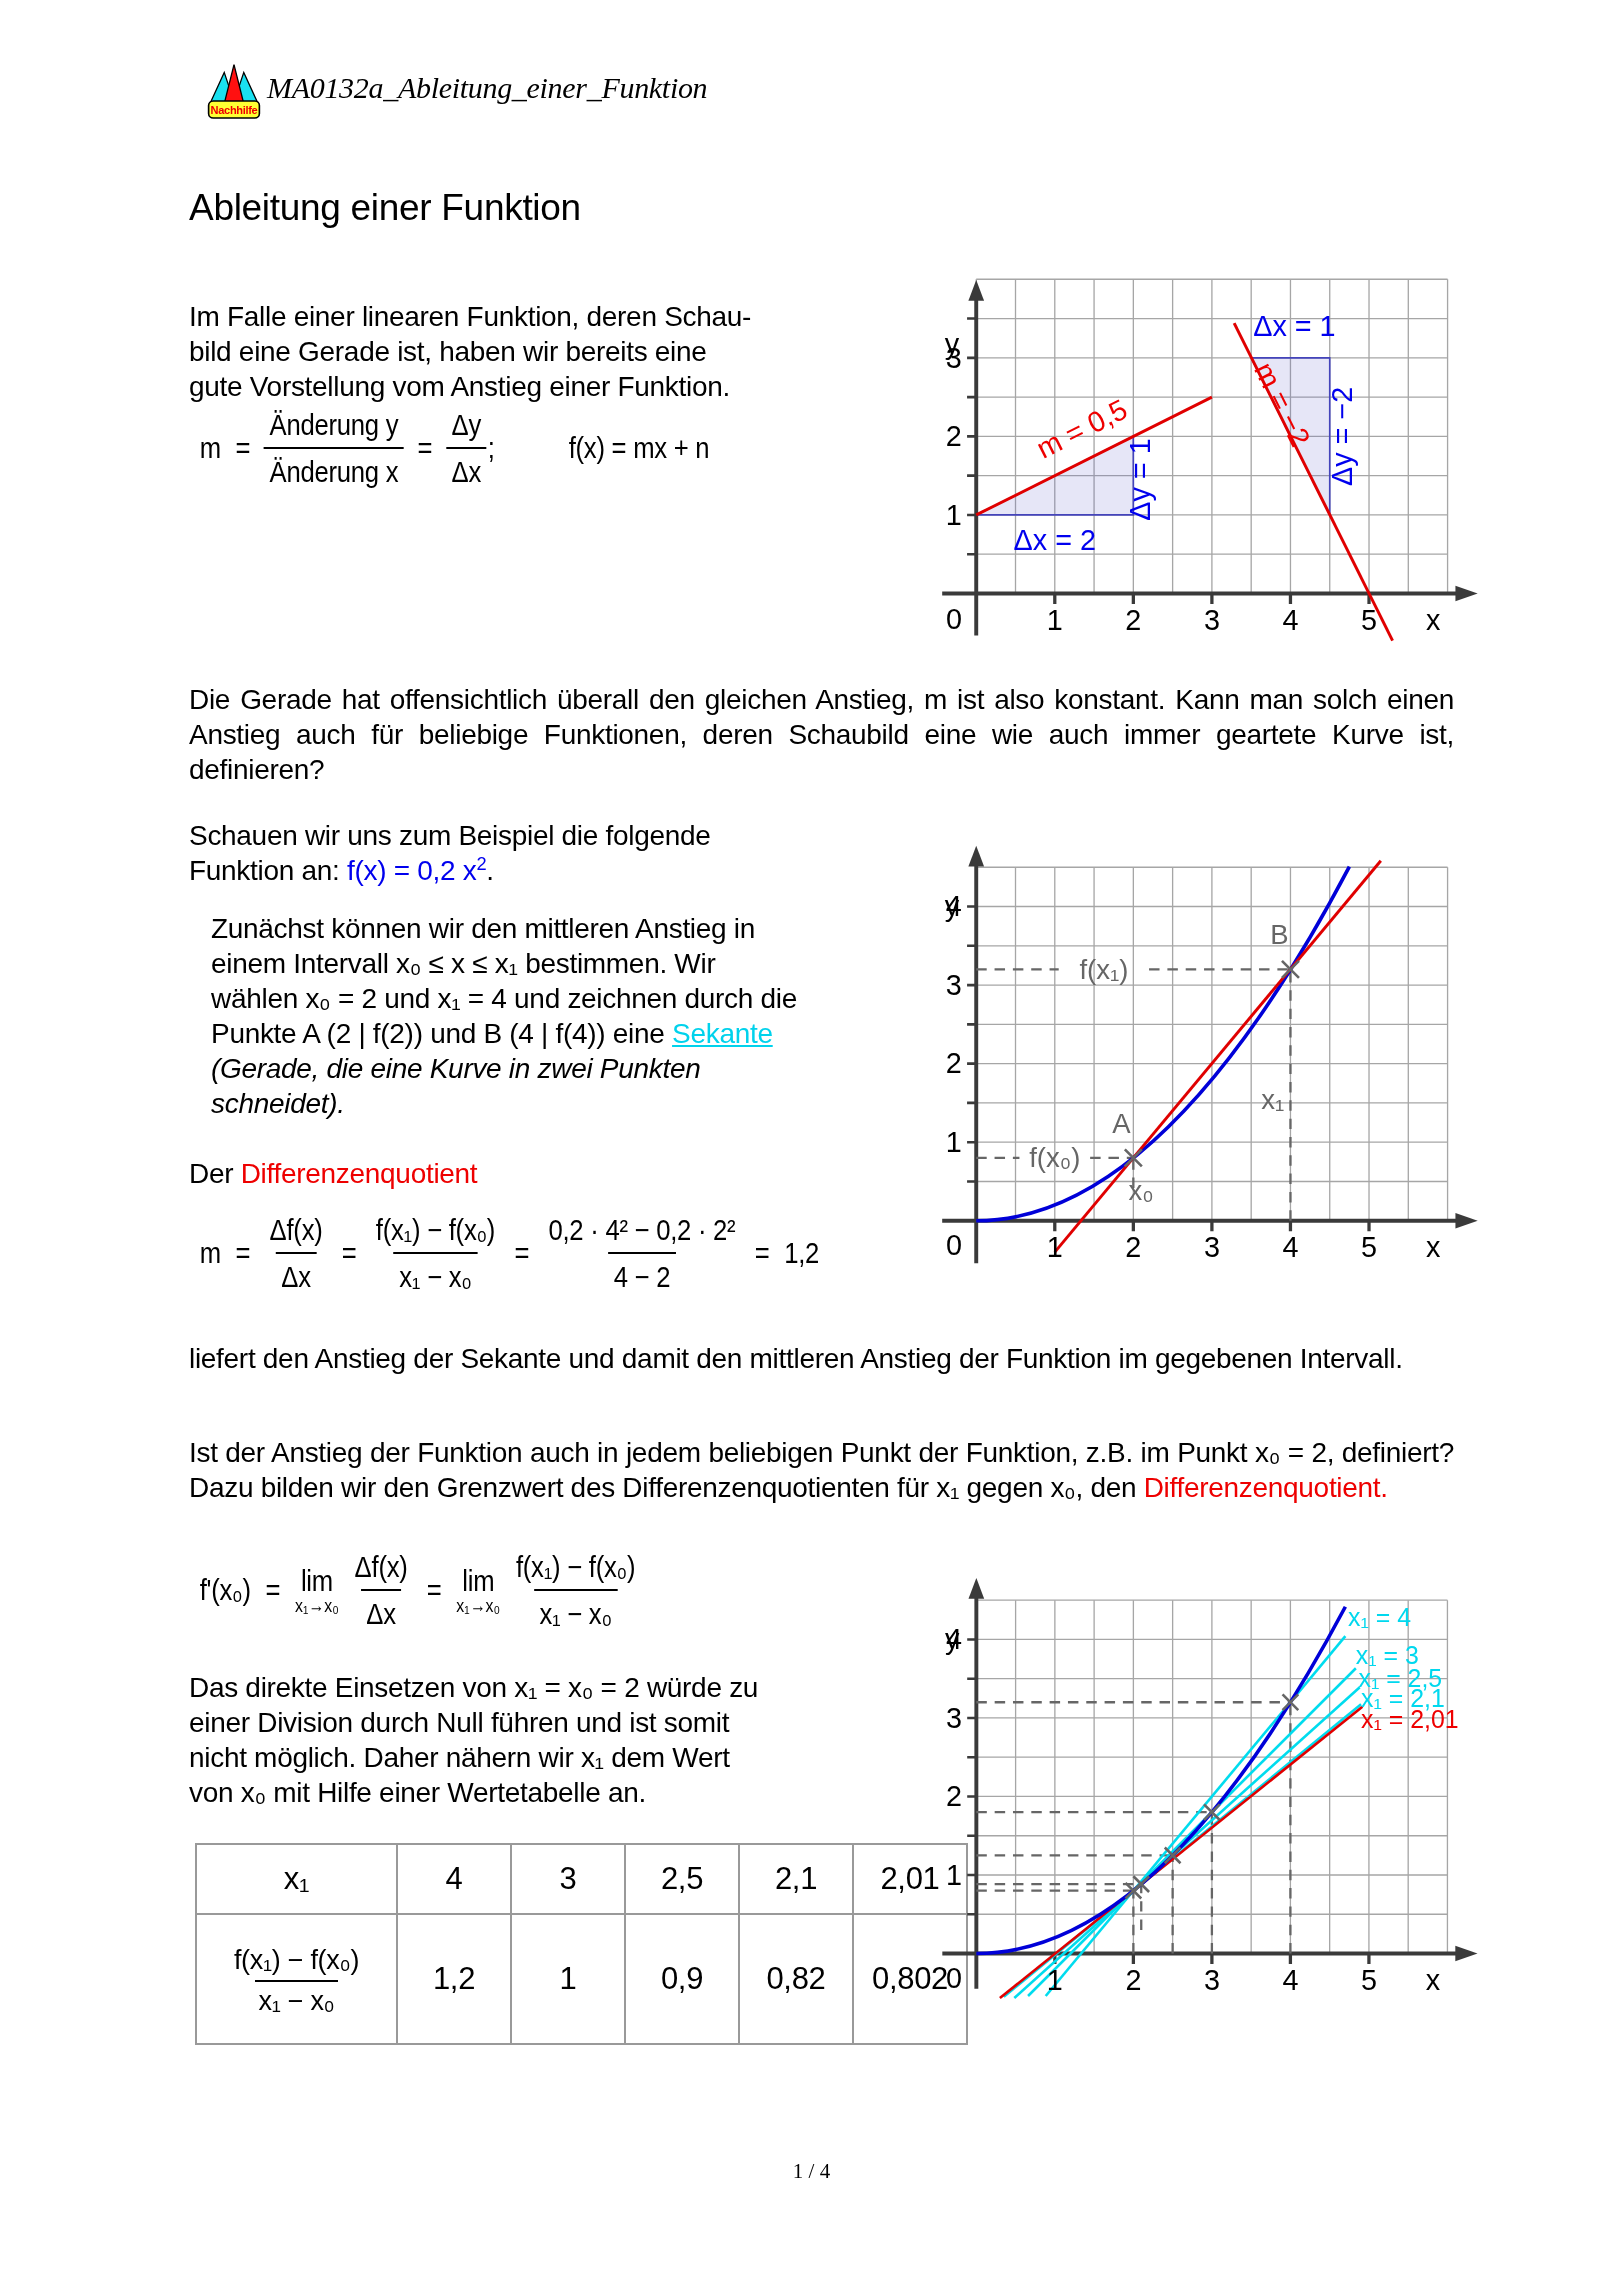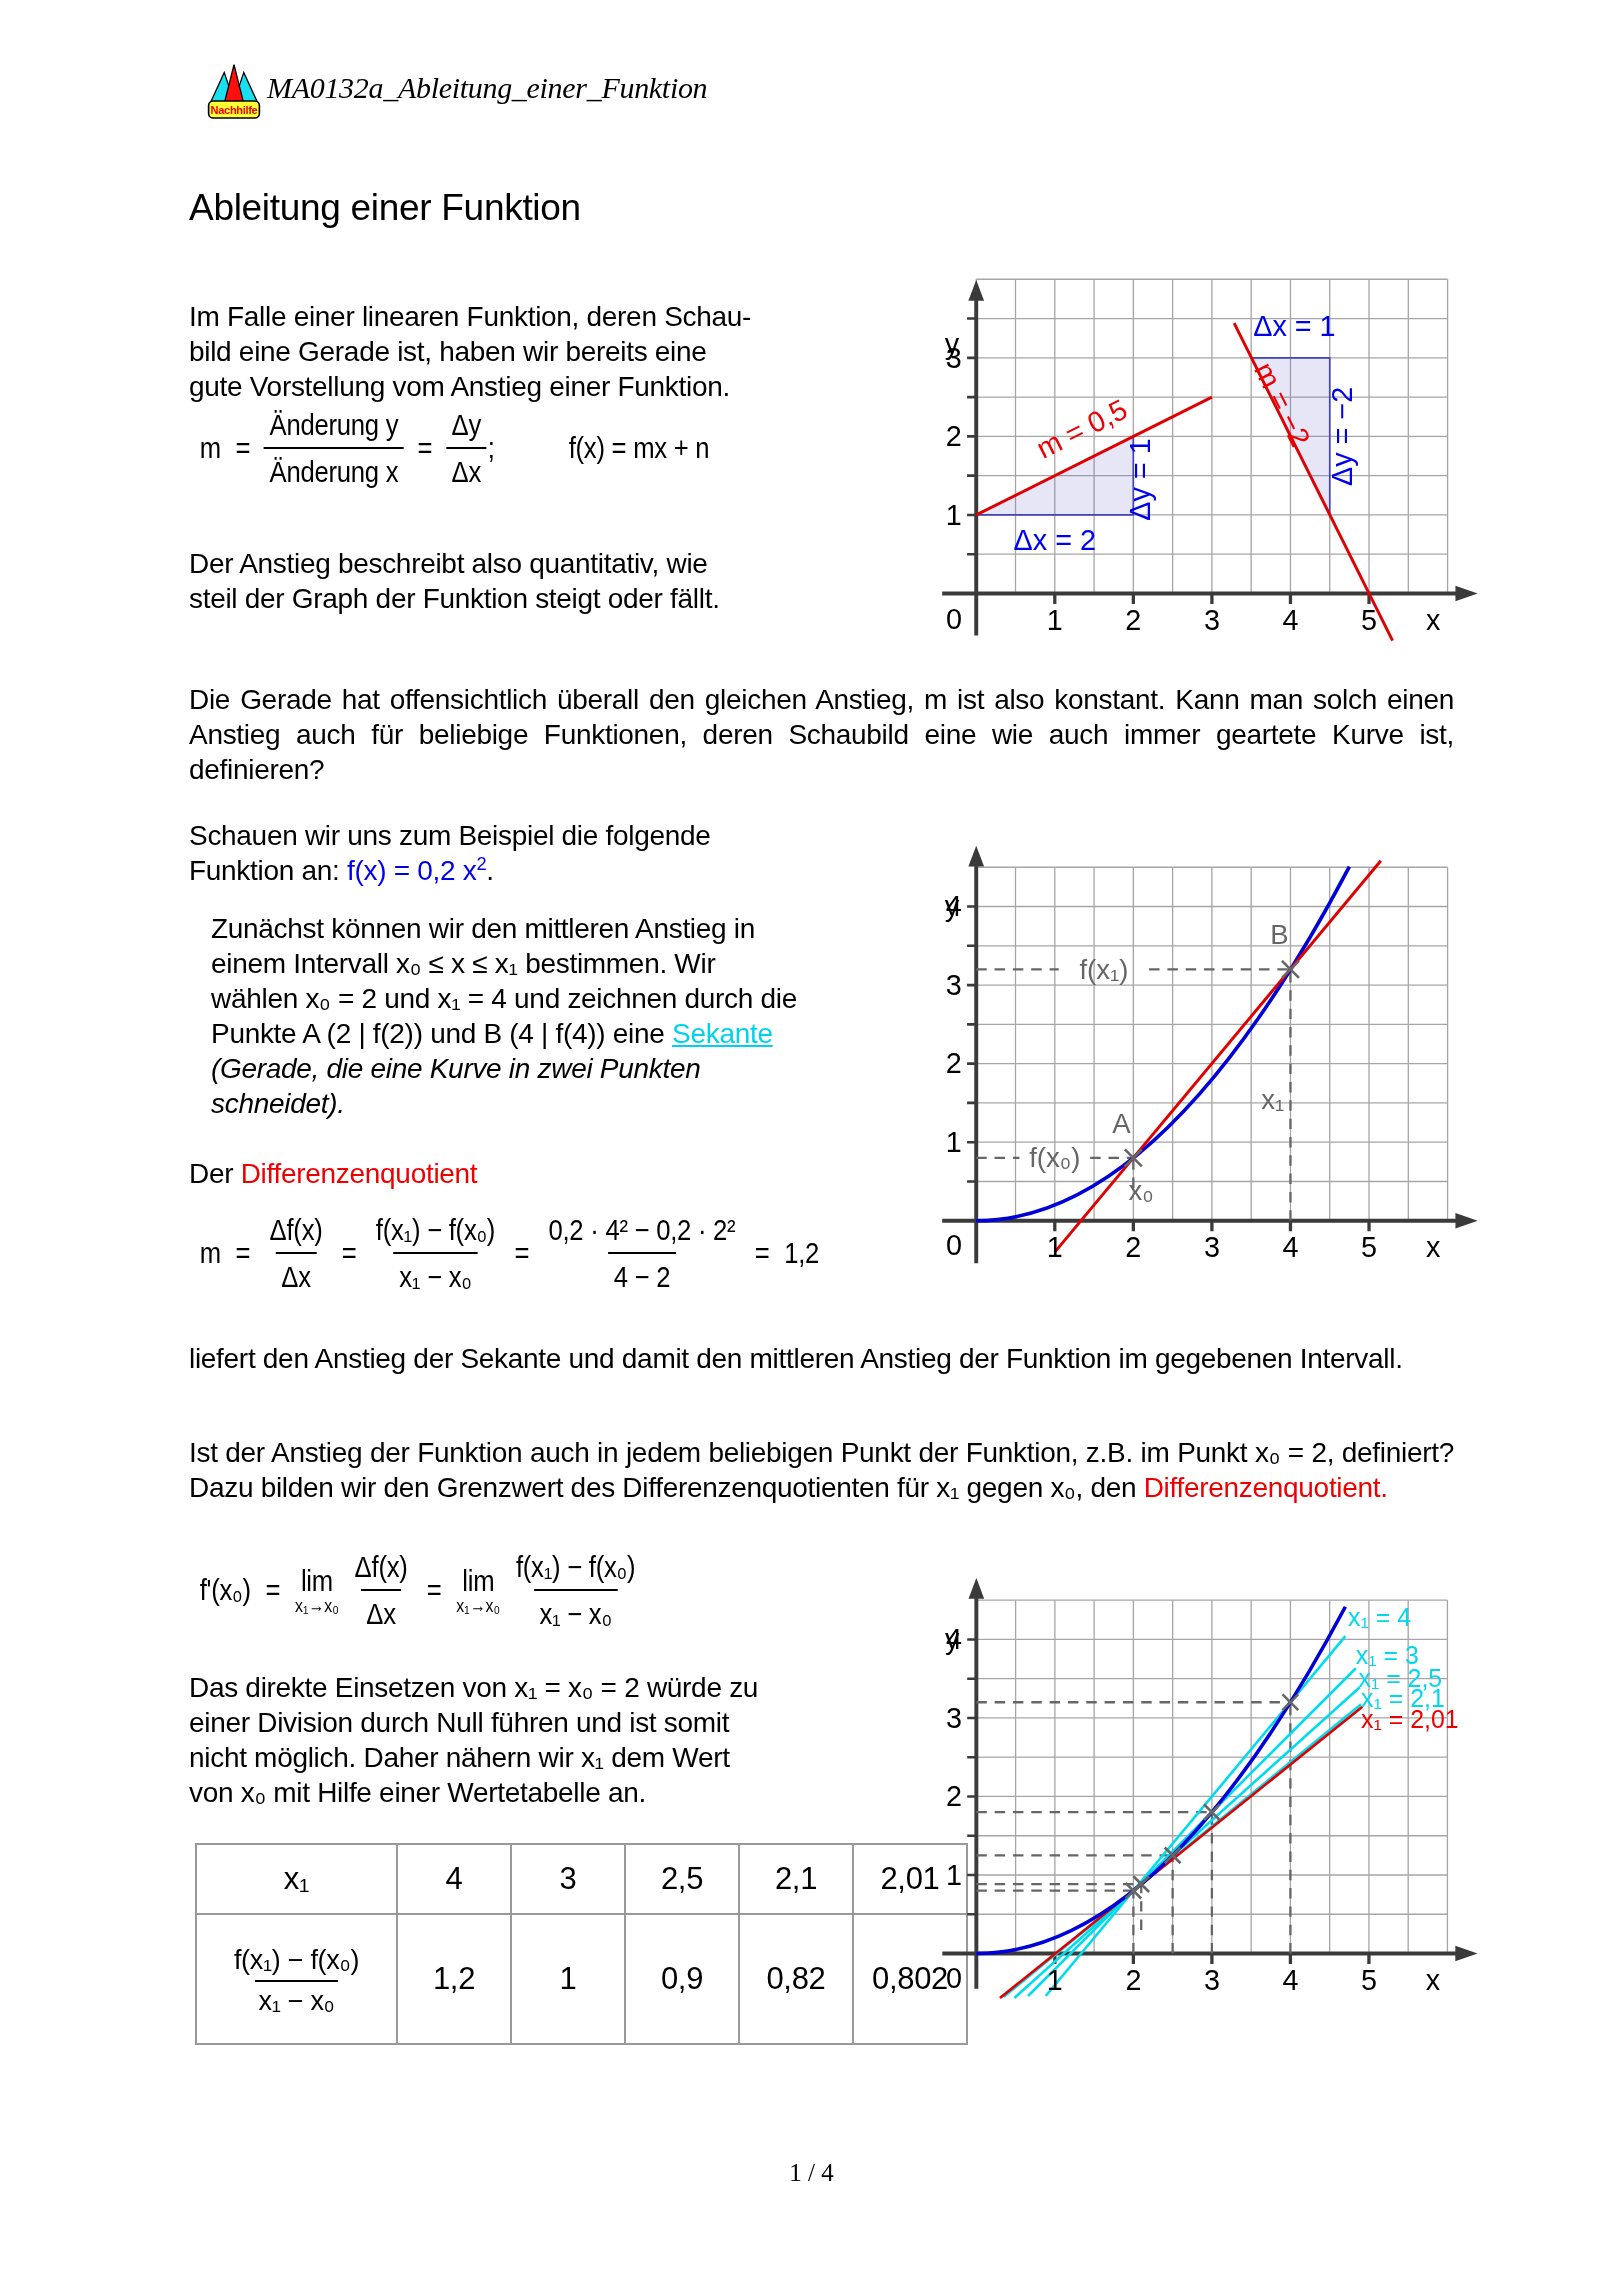--- a/index.html
+++ b/index.html
@@ -40,21 +40,21 @@
   .tfrac .num{padding:0 3.9px 3.9px;}
   .tfrac .den{border-top:2px solid #000;padding:3.9px 3.9px 0;}
   
   svg{font-family:"Liberation Sans","DejaVu Sans",sans-serif;letter-spacing:0;}
   svg text{font-size:44px;fill:#000;}
   svg text.glabel{font-size:42px;fill:#666;}
   svg text.blab{font-size:44px;fill:#0000ee;}
   svg text.rlab{font-size:44px;fill:#ee0000;}
   svg text.clab{font-size:38px;fill:#00d8ee;}
   svg text.rlab2{font-size:38px;fill:#ee0000;}
-  .footer{width:100%;text-align:center;font-family:"Liberation Serif","DejaVu Serif",serif;font-size:25px;letter-spacing:0;}
+  .footer{width:100%;text-align:center;font-family:"Liberation Serif","DejaVu Serif",serif;font-size:21px;letter-spacing:0;}
 </style>
 </head>
 <body>
 
 <div class="page">
 
   <div class="abs" style="left:207px;top:62px;">
     <svg width="54" height="69" viewBox="0 0 82 106">
       <polygon points="4,64 26,16 42,64" fill="#19e0f0" stroke="#000" stroke-width="2"></polygon>
       <polygon points="40,64 56,16 78,64" fill="#19e0f0" stroke="#000" stroke-width="2"></polygon>
@@ -81,22 +81,20 @@
     <span class="op">=</span>
     <span class="frac">
       <span class="num">Δy</span>
       <span class="den">Δx</span>
     </span>
     <span class="tok" style="margin-left:-3.9px;">;</span>
     <span class="gap"></span>
     <span class="tok">f(x) = mx + n</span>
   </div>
 
-  <div class="abs body-text" style="left:189px;top:546px;width:720px;">Der Anstieg beschreibt also quantitativ, wie
-steil der Graph der Funktion steigt oder fällt.</div>
 
   <div class="abs" style="left:916px;top:272px;">
     <svg width="563" height="370" viewBox="0 0 860 565">
       <path d="M92 11v480M152 11v480M212 11v480M272 11v480M332 11v480M392 11v480M452 11v480M512 11v480M572 11v480M632 11v480M692 11v480M752 11v480M812 11v480" stroke="#a6a6a6" stroke-width="2" fill="none"></path>
       <path d="M92 491h720M92 431h720M92 371h720M92 311h720M92 251h720M92 191h720M92 131h720M92 71h720M92 11h720" stroke="#a6a6a6" stroke-width="2" fill="none"></path>
       <polygon points="92,371 332,371 332,251" fill="#6666cc" fill-opacity="0.16" stroke="#4444bb" stroke-width="2.5"></polygon>
       <polygon points="512,131 632,131 632,371" fill="#6666cc" fill-opacity="0.16" stroke="#4444bb" stroke-width="2.5"></polygon>
       <line x1="40" y1="491" x2="826" y2="491" stroke="#3a3a3a" stroke-width="6"></line>
       <polygon points="824,479 824,503 858,491" fill="#3a3a3a"></polygon>
       <line x1="92" y1="555" x2="92" y2="40" stroke="#3a3a3a" stroke-width="6"></line>

